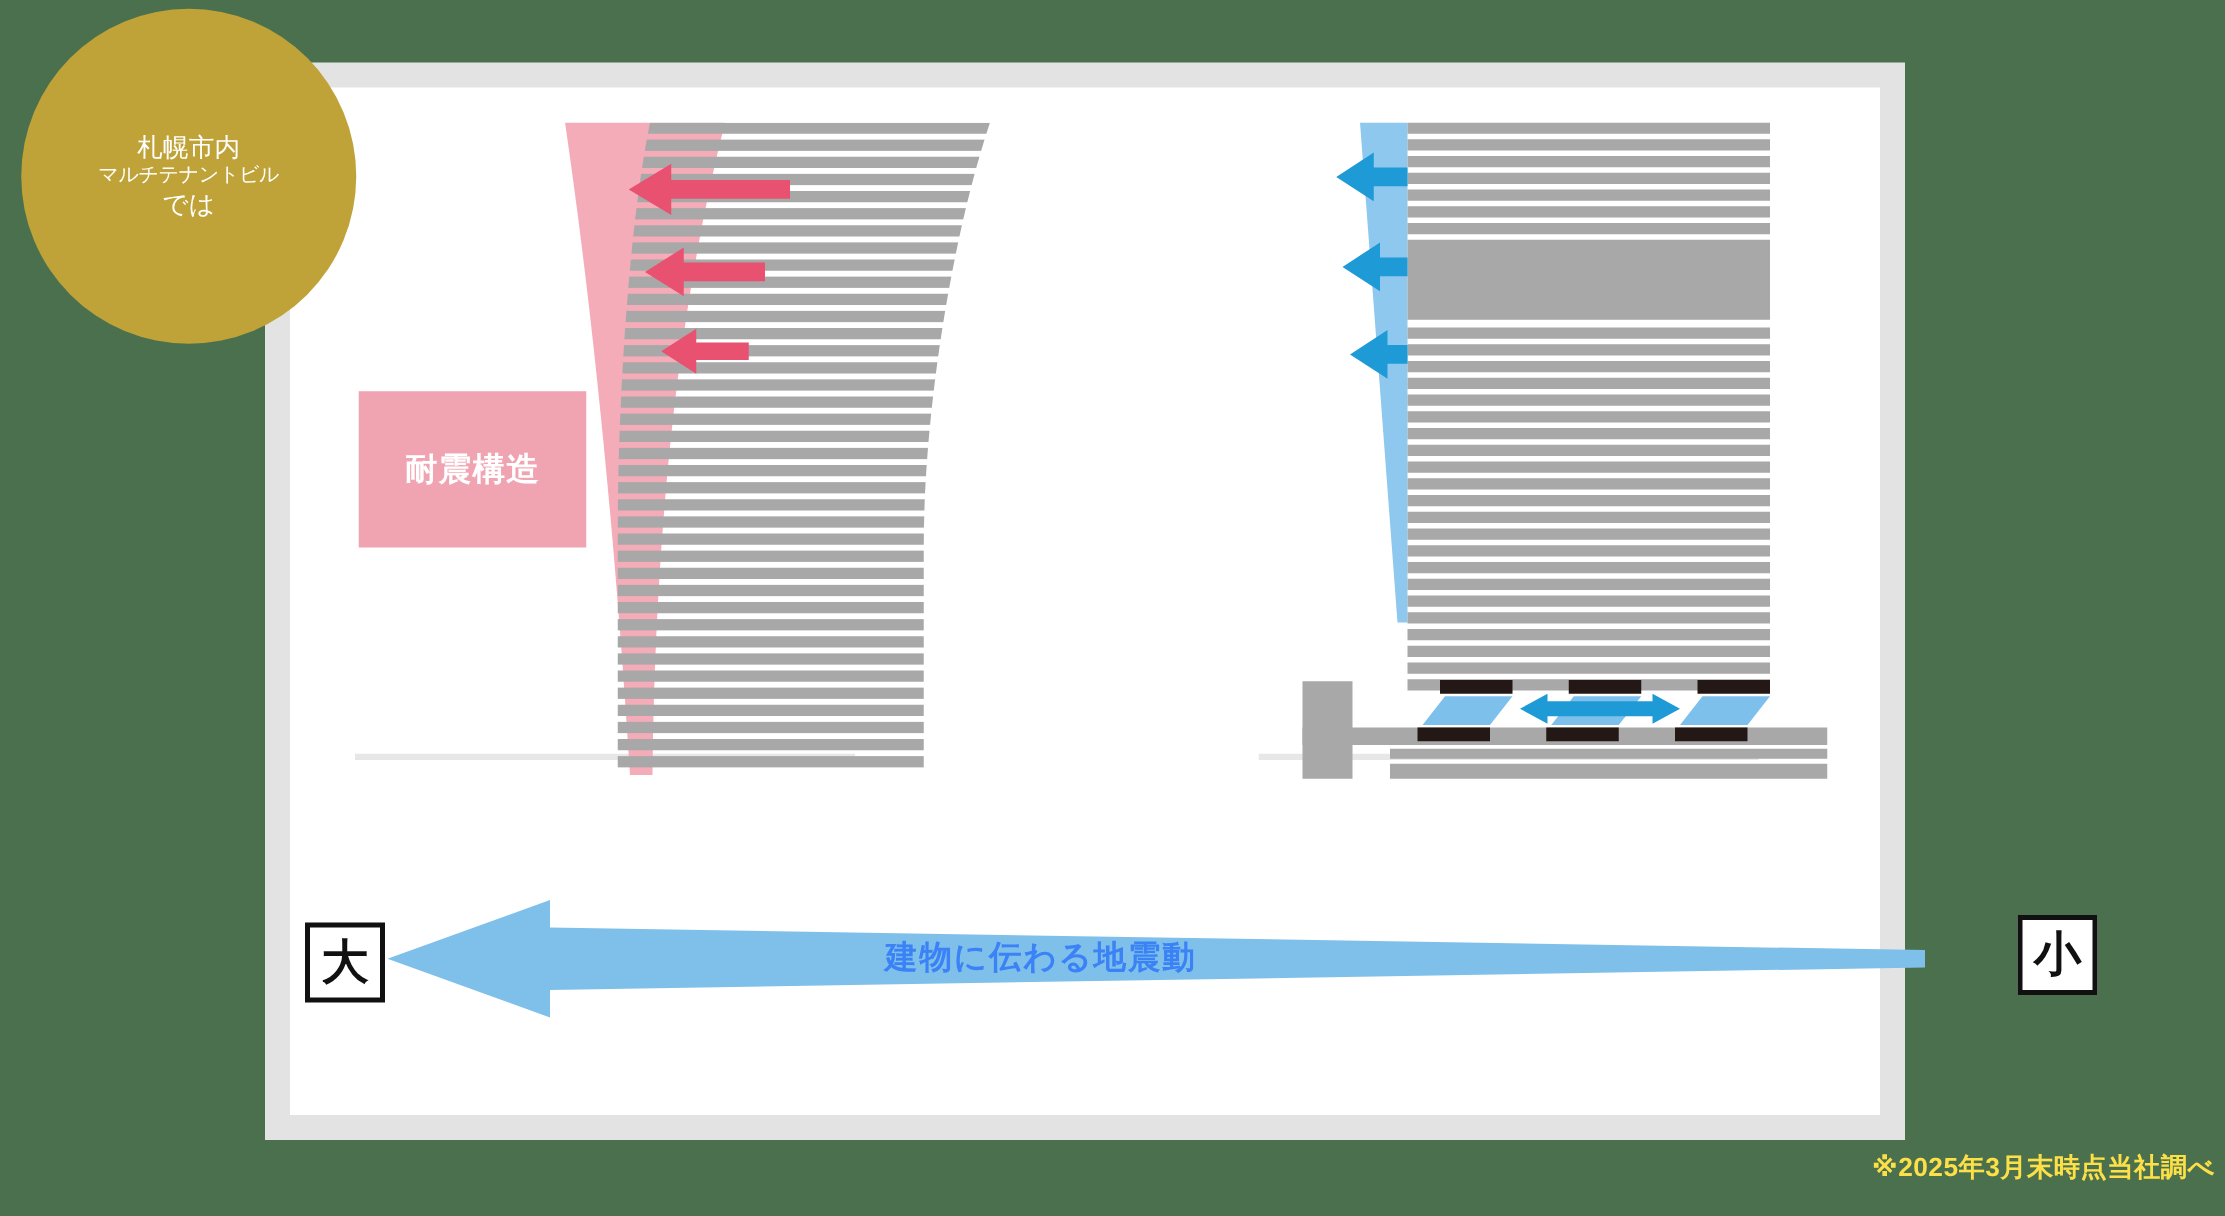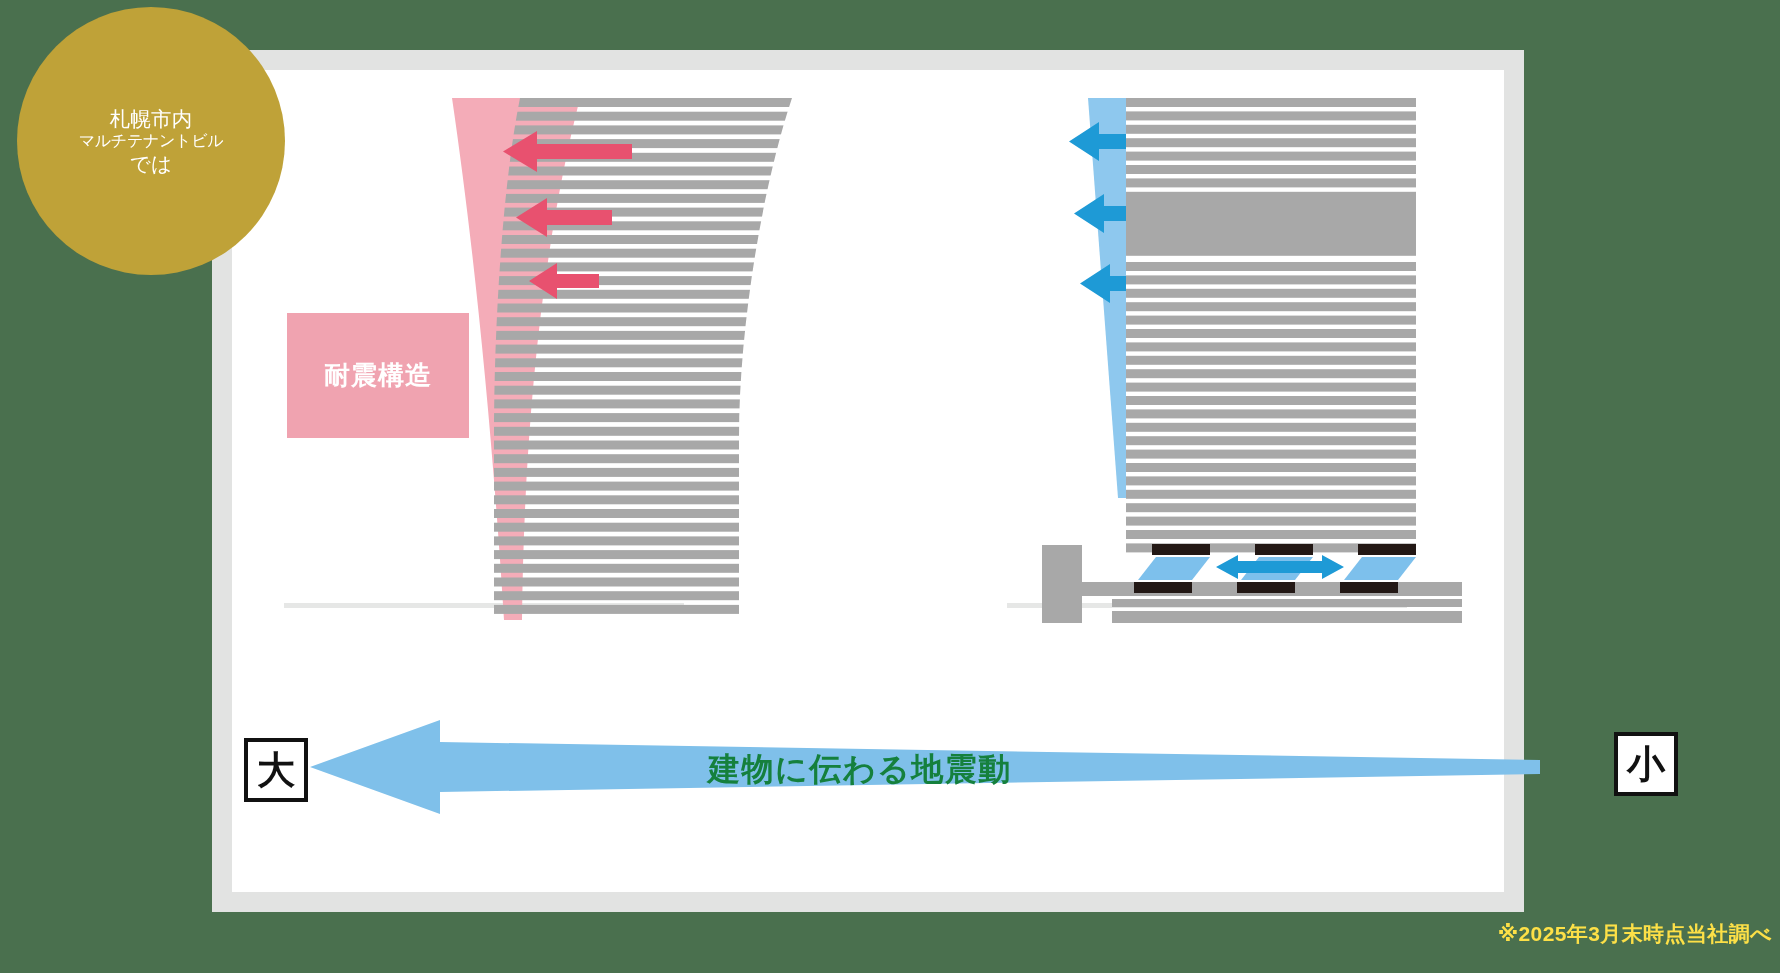--- a/index.html
+++ b/index.html
@@ -127,23 +127,23 @@
     position: absolute;
     left: 78px;
     top: 646px;
     width: 1230px;
     height: 100px;
   }
   #seismic-arrow-text {
     position: absolute;
     left: 476px;
     top: 678px;
-    font-size: 32px;
+    font-size: 26px;
     font-weight: 700;
-    color: #15803d;
+    color: #3b82f6;
     letter-spacing: 1.5px;
     white-space: nowrap;
   }
   .kanji-box {
     position: absolute;
     width: 56px;
     height: 56px;
     border: 4px solid #111111;
     background: #ffffff;
     display: flex;

